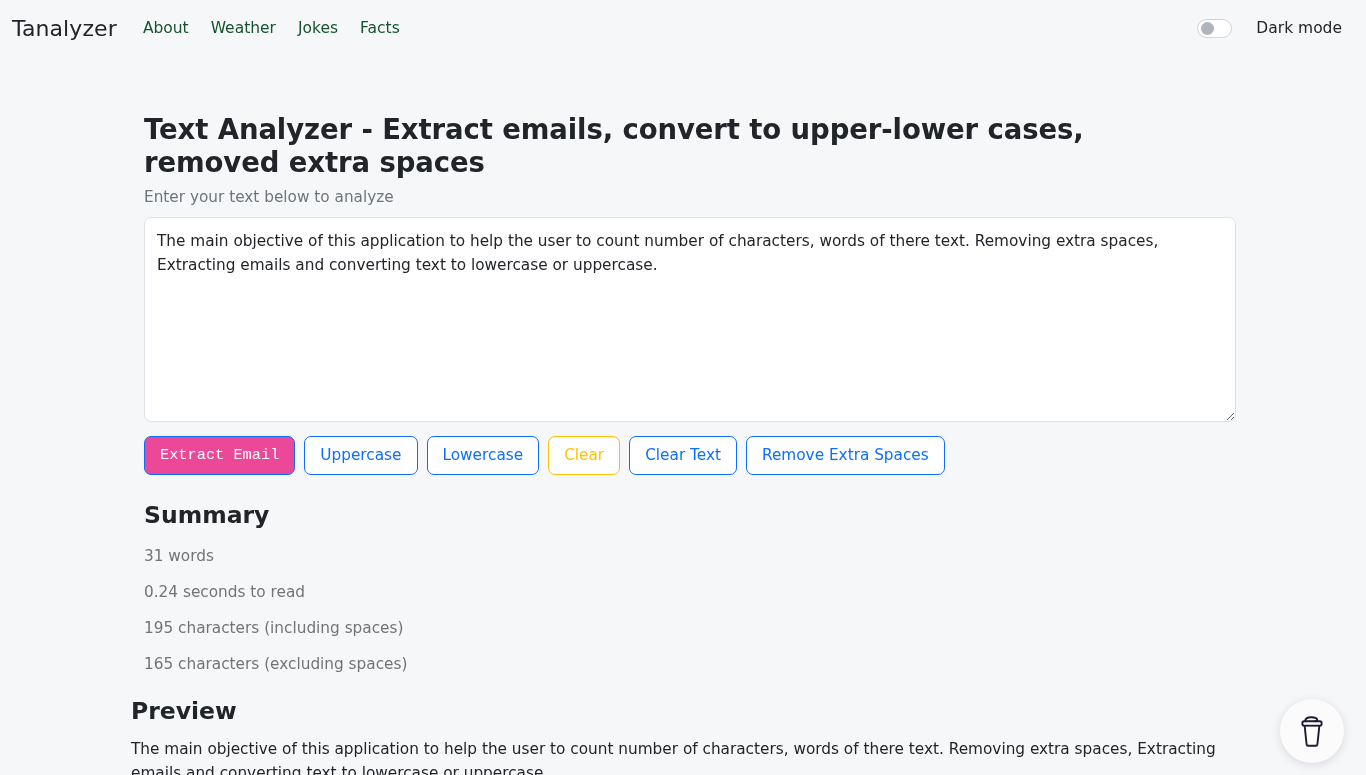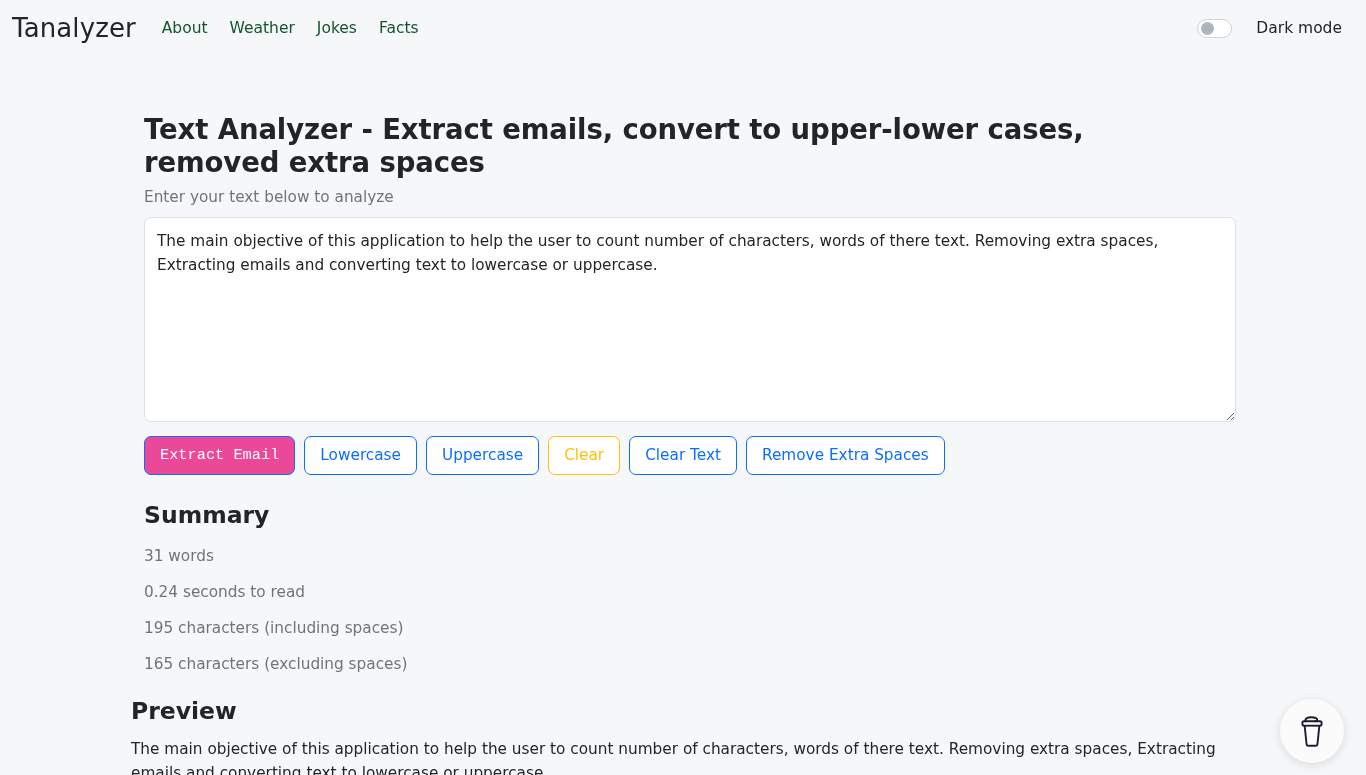--- a/index.html
+++ b/index.html
@@ -17,21 +17,21 @@
 
   
   .navbar {
     height: 56px;
     display: flex;
     align-items: center;
     padding: 0 24px 0 12px;
     background: #f6f7f9;
   }
   .brand {
-    font-size: 26px;
+    font-size: 22px;
     color: #212529;
     letter-spacing: .1px;
     margin-right: 26px;
     white-space: nowrap;
     cursor: pointer;
   }
   .nav-links {
     display: flex;
     align-items: center;
     gap: 22px;
@@ -219,22 +219,22 @@
 <div class="page">
 
   <div class="inner">
     <h1 class="title">Text Analyzer - Extract emails, convert to upper-lower cases, removed extra spaces</h1>
     <p class="subtitle">Enter your text below to analyze</p>
 
     <textarea class="ta" rows="8" placeholder="Enter your text here" style="">The main objective of this application to help the user to count number of characters, words of there text. Removing extra spaces, Extracting emails and converting text to lowercase or uppercase.</textarea>
 
     <div class="btn-row">
       <button class="btn btn-primary">Extract Email</button>
+      <button class="btn btn-outline-primary">Uppercase</button>
       <button class="btn btn-outline-primary">Lowercase</button>
-      <button class="btn btn-outline-primary">Uppercase</button>
       <button class="btn btn-outline-warning">Clear</button>
       <button class="btn btn-outline-primary">Clear Text</button>
       <button class="btn btn-outline-primary">Remove Extra Spaces</button>
     </div>
 
     <h2 class="section">Summary</h2>
     <p class="stat">31 words</p>
     <p class="stat">0.24 seconds to read</p>
     <p class="stat">195 characters (including spaces)</p>
     <p class="stat">165 characters (excluding spaces)</p>

